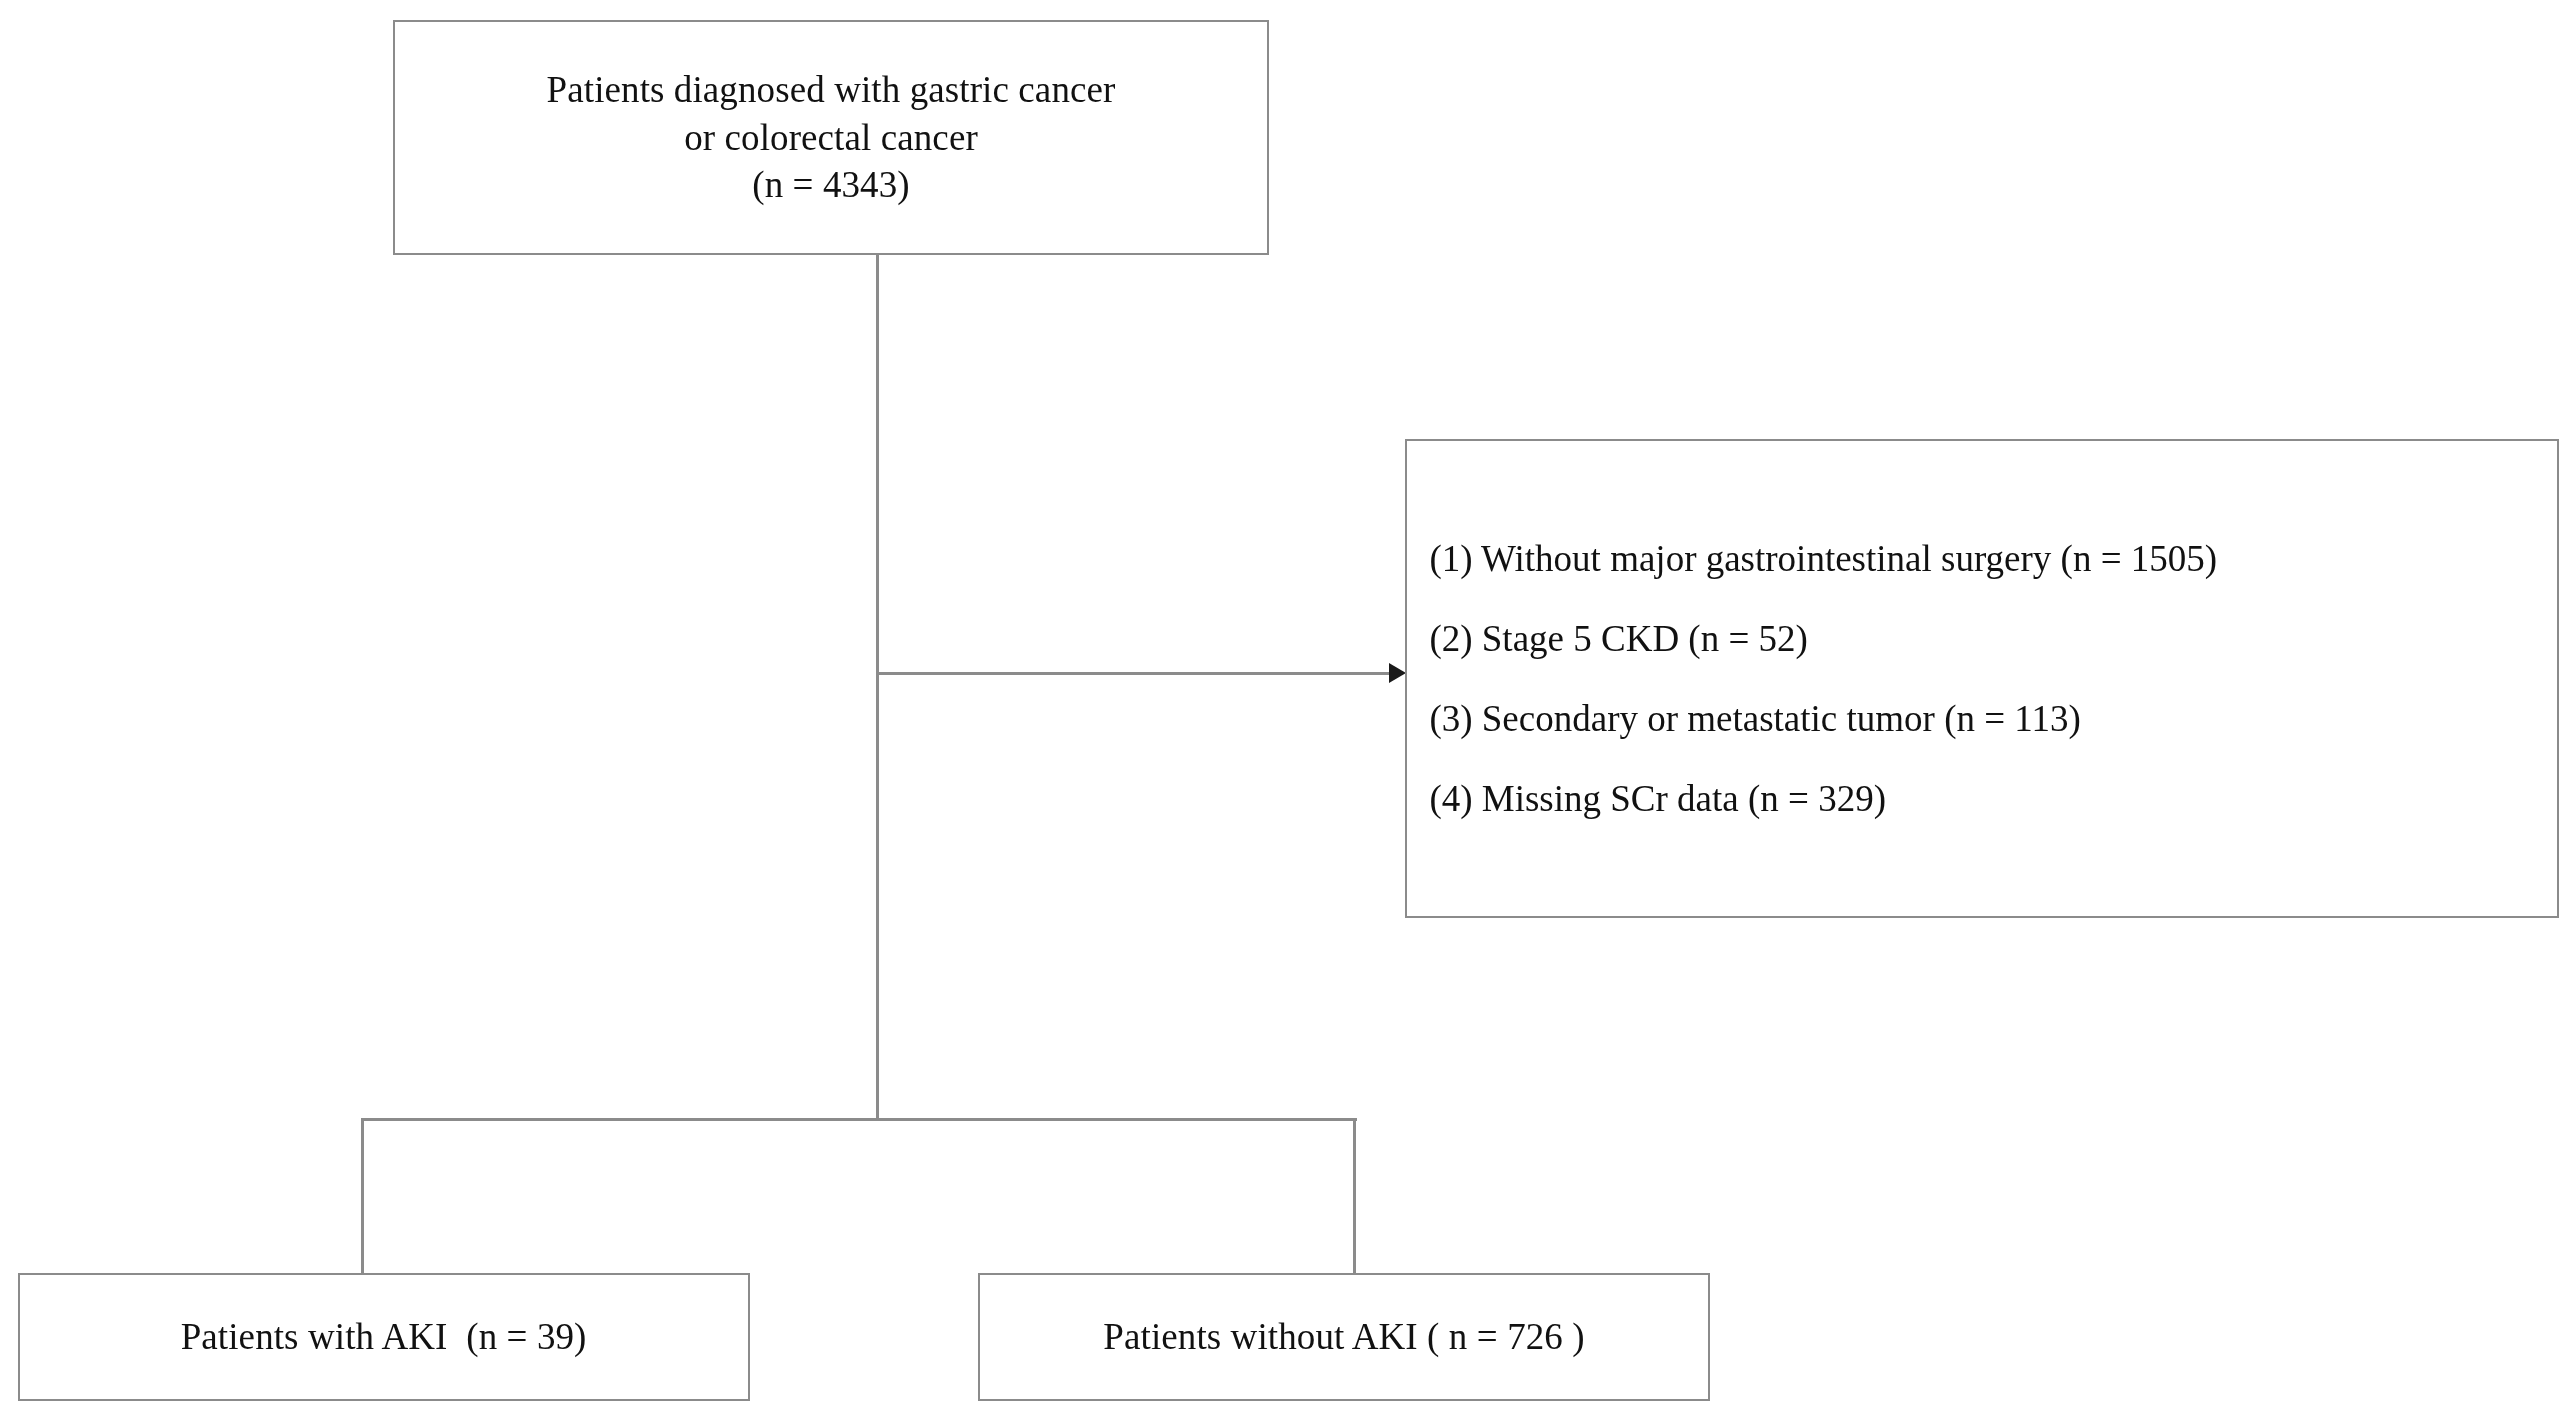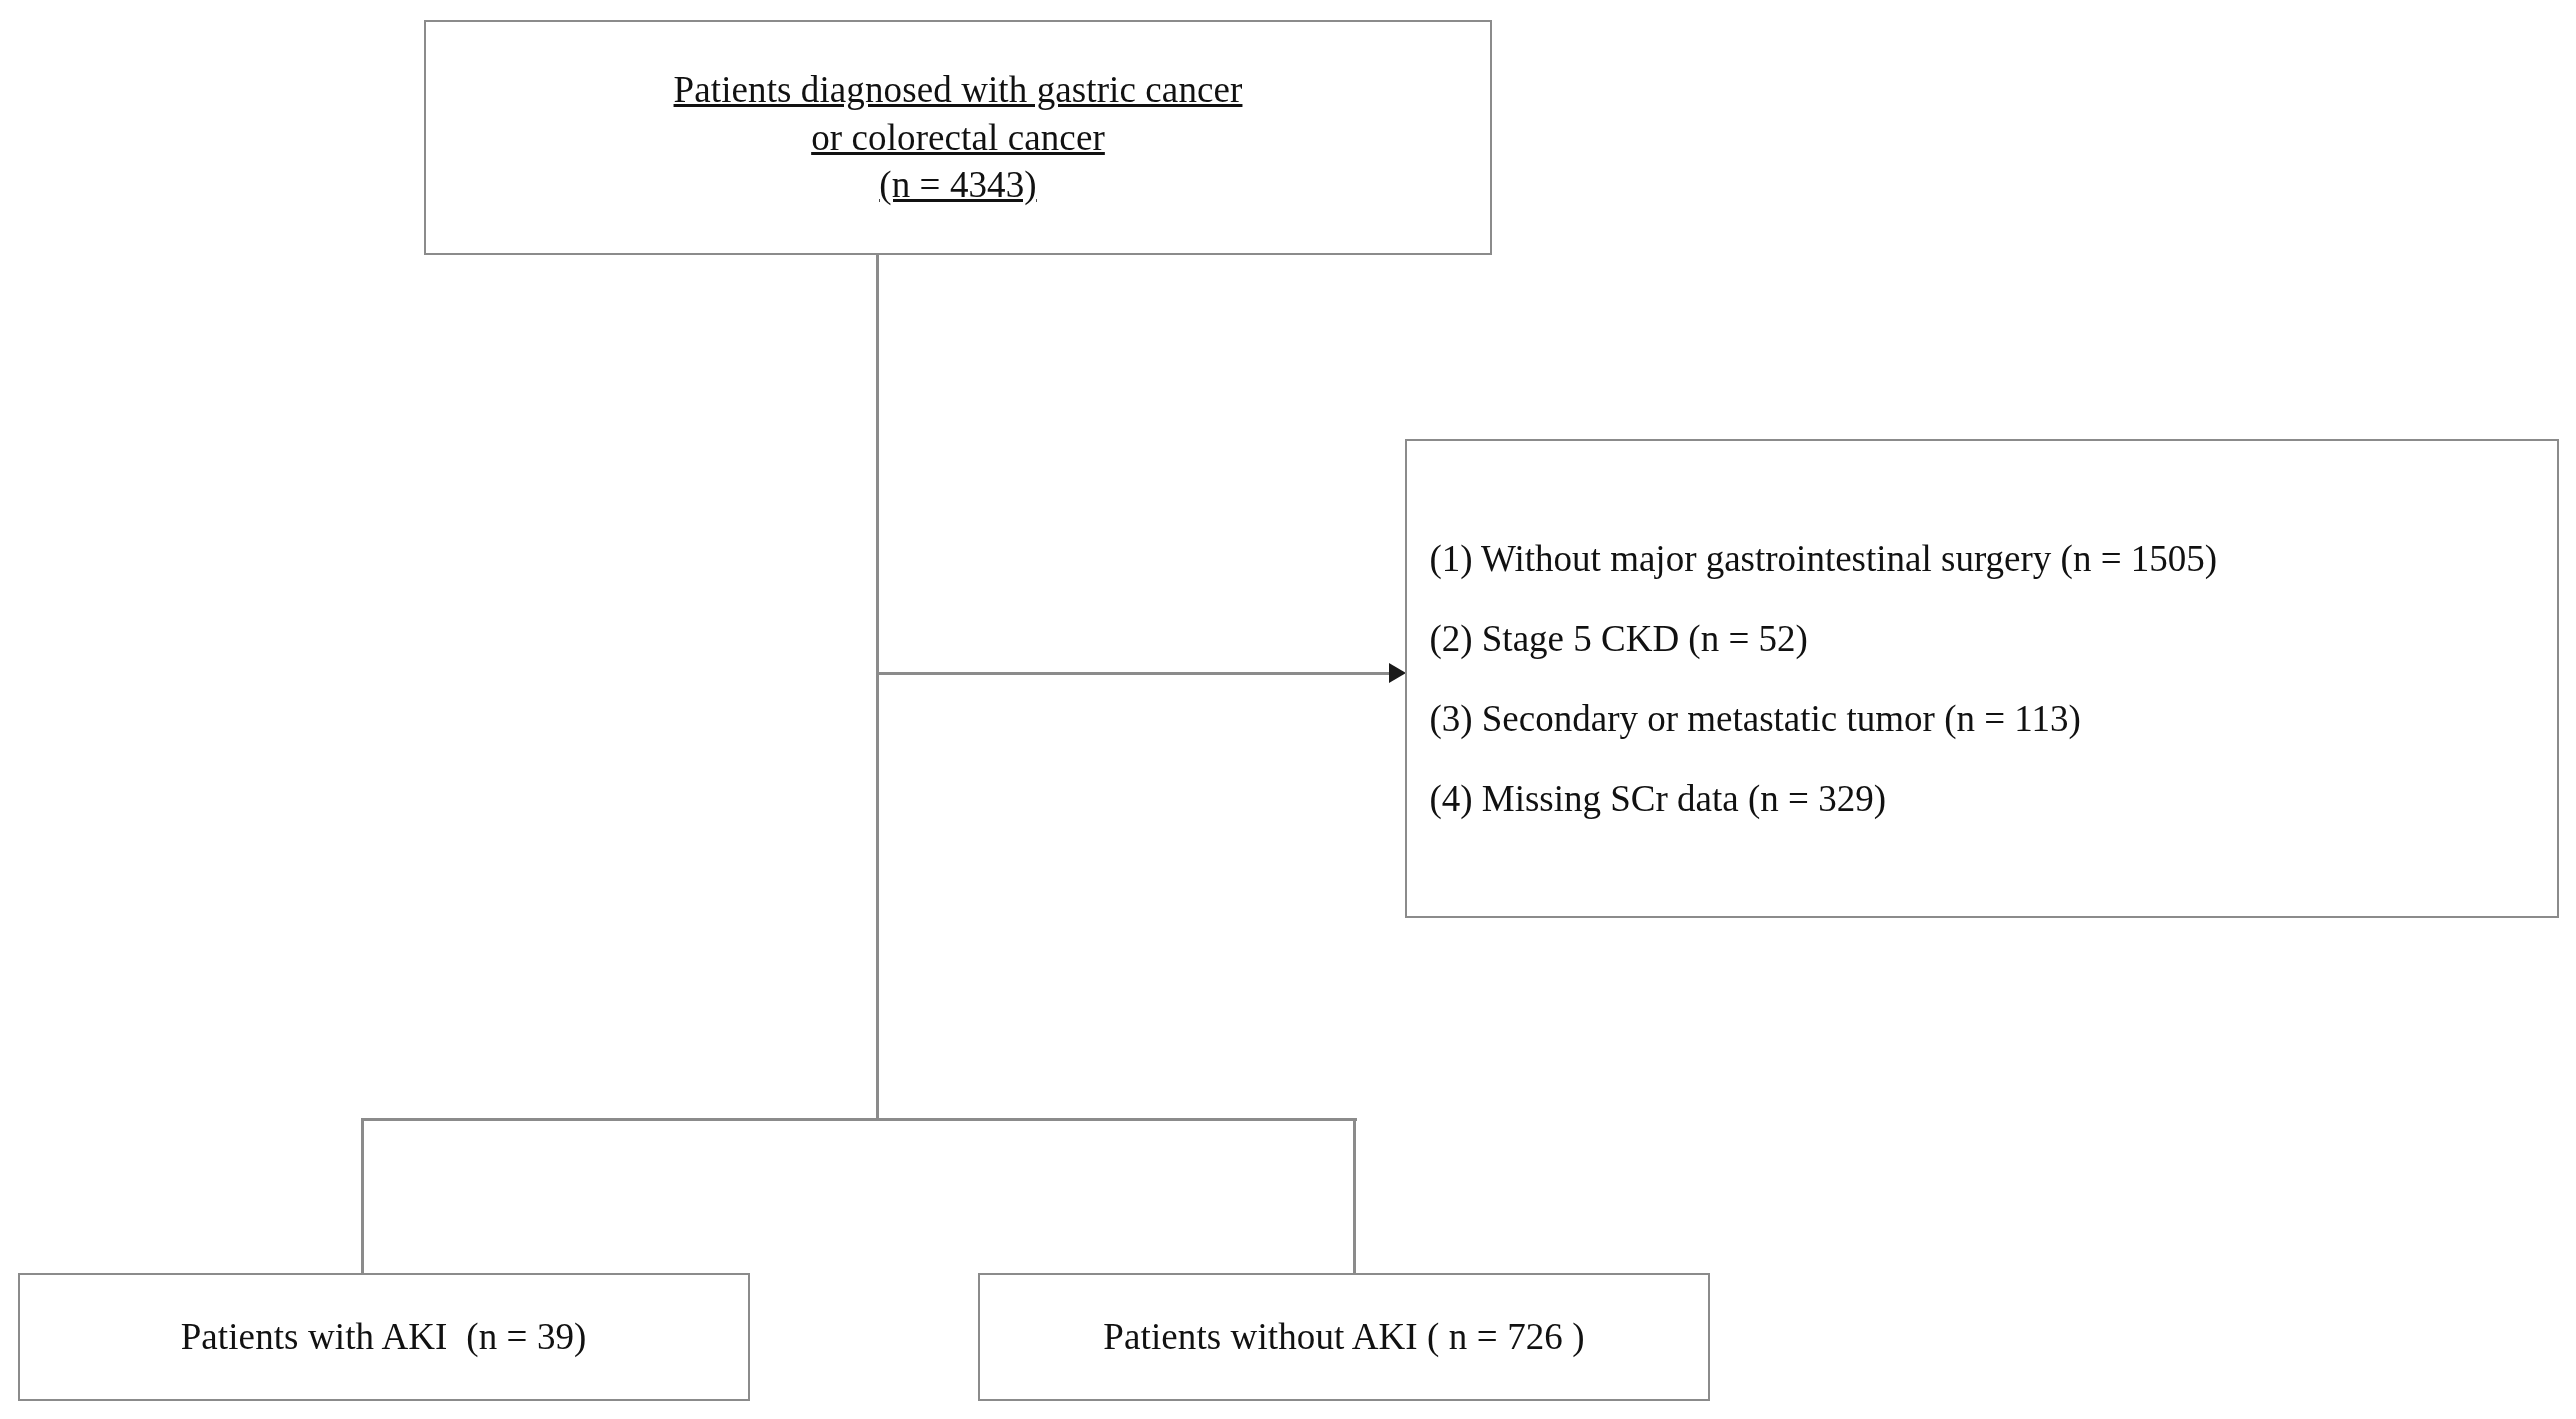--- a/index.html
+++ b/index.html
@@ -59,21 +59,21 @@
     border-top: 10.4px solid transparent;
     border-bottom: 10.4px solid transparent;
     border-left: 17.6px solid #1a1a1a;
   }
 </style>
 </head>
 <body>
 
 <div id="canvas">
 
-  <div class="box box-center" style="left:424px; top:20px; width:1068px; height:235px;text-decoration:underline;">
+  <div class="box box-center" style="left:393px; top:20px; width:876px; height:235px;">
     <div class="line-text">Patients diagnosed with gastric cancer</div>
     <div class="line-text">or colorectal cancer</div>
     <div class="line-text">(n = 4343)</div>
   </div>
 
   <div class="connector v-line" style="left:876px; top:255px; height:864px;"></div>
 
   <div class="connector h-line" style="left:876px; top:672px; width:523px;"></div>
   <div class="arrowhead" style="left:1389px; top:663px;"></div>
 

